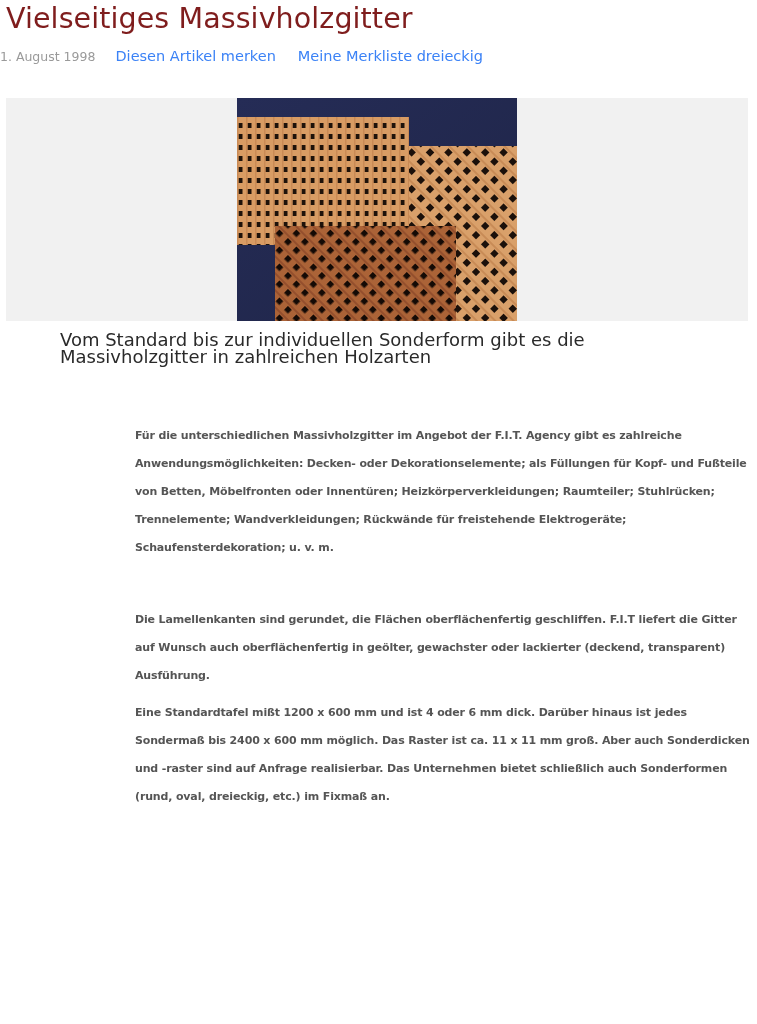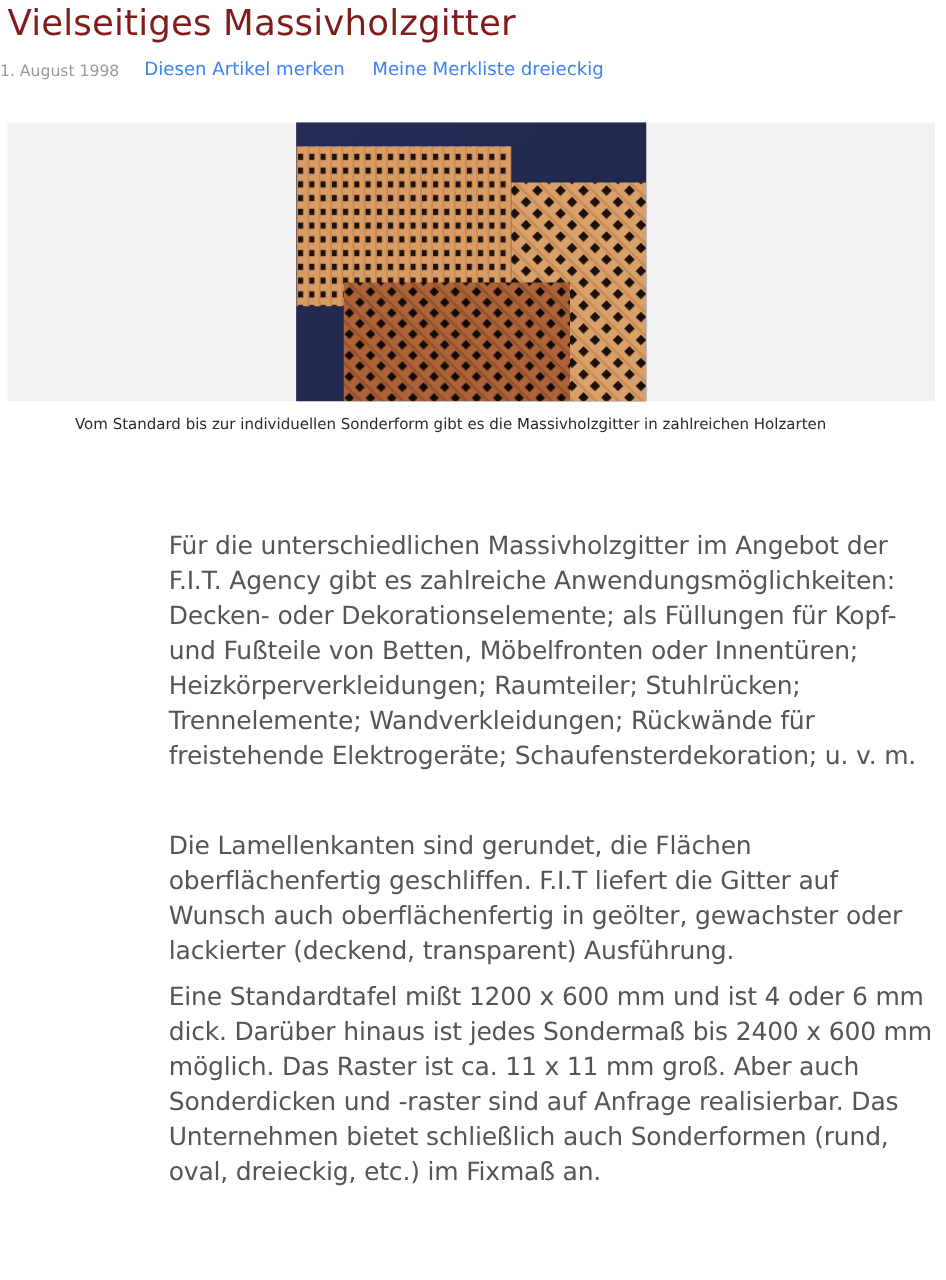--- a/index.html
+++ b/index.html
@@ -61,34 +61,35 @@
       background: #232a52;
       overflow: hidden;
     }
     .figure-img svg { display: block; }
 
     .caption {
       position: absolute;
       left: 60px;
       top: 331px;
       width: 660px;
-      font-size: 12px;
+      font-size: 18px;
       line-height: 17px;
       color: #2a2a2a;
     }
 
     .article {
       position: absolute;
       left: 135px;
       top: 422px;
       width: 618px;
       color: #555;
-      font-size: 20px;
+      font-size: 11px;
       line-height: 28px;
       letter-spacing: -0.15px;
+      font-weight: bold;
     }
     .article p { margin: 0; }
     .article p.p1 { margin-bottom: 22px; }
     .article p.p2 { margin-bottom: 9px; }
     .article p.p3 { margin-bottom: 9px; margin-top: 44px; }
     .article p.p4 { margin-bottom: 9px; }
   </style>
 </head>
 <body>
 

